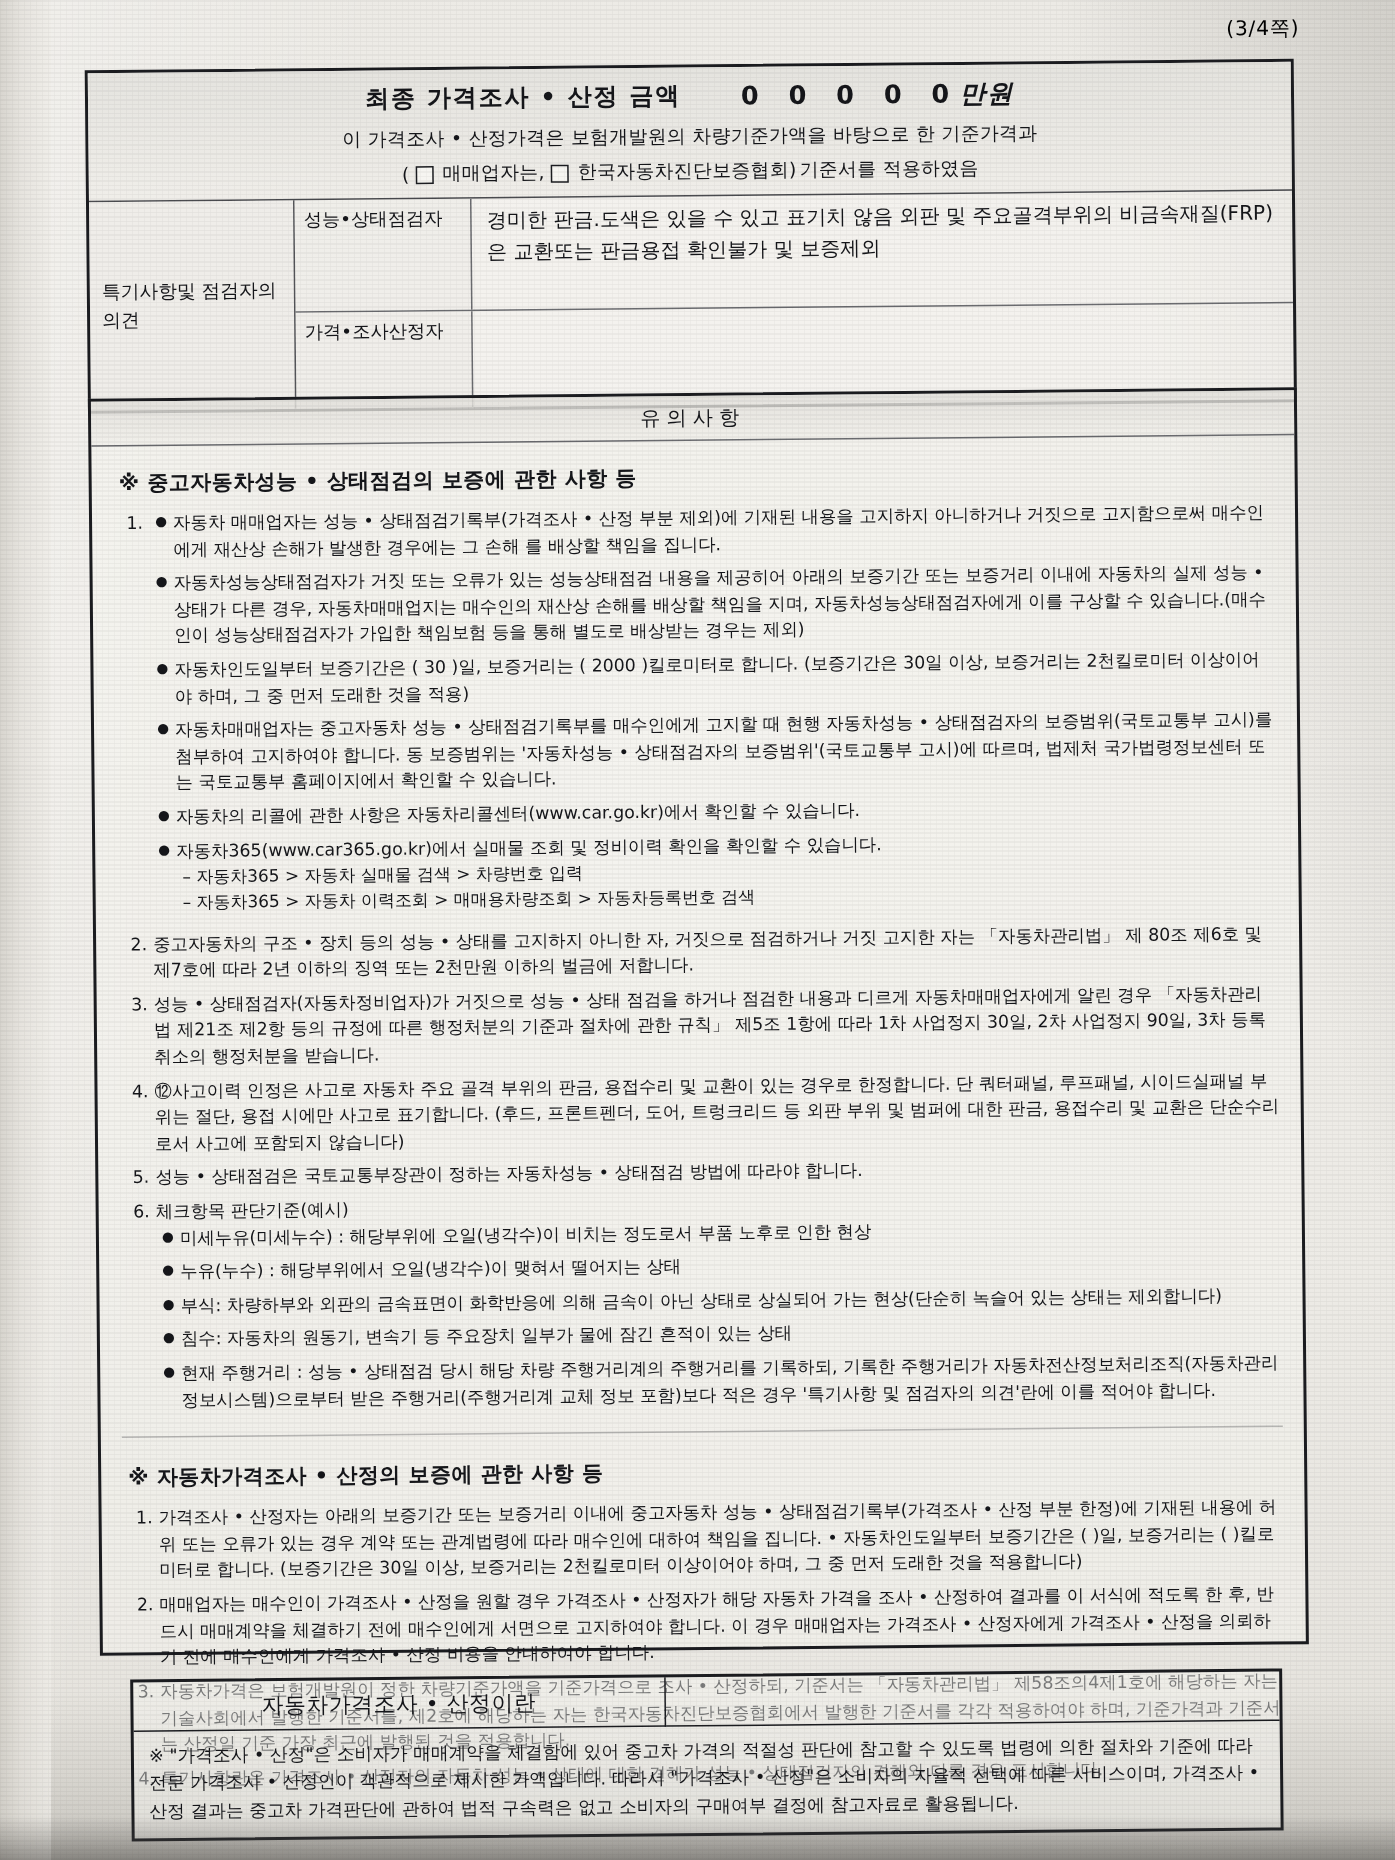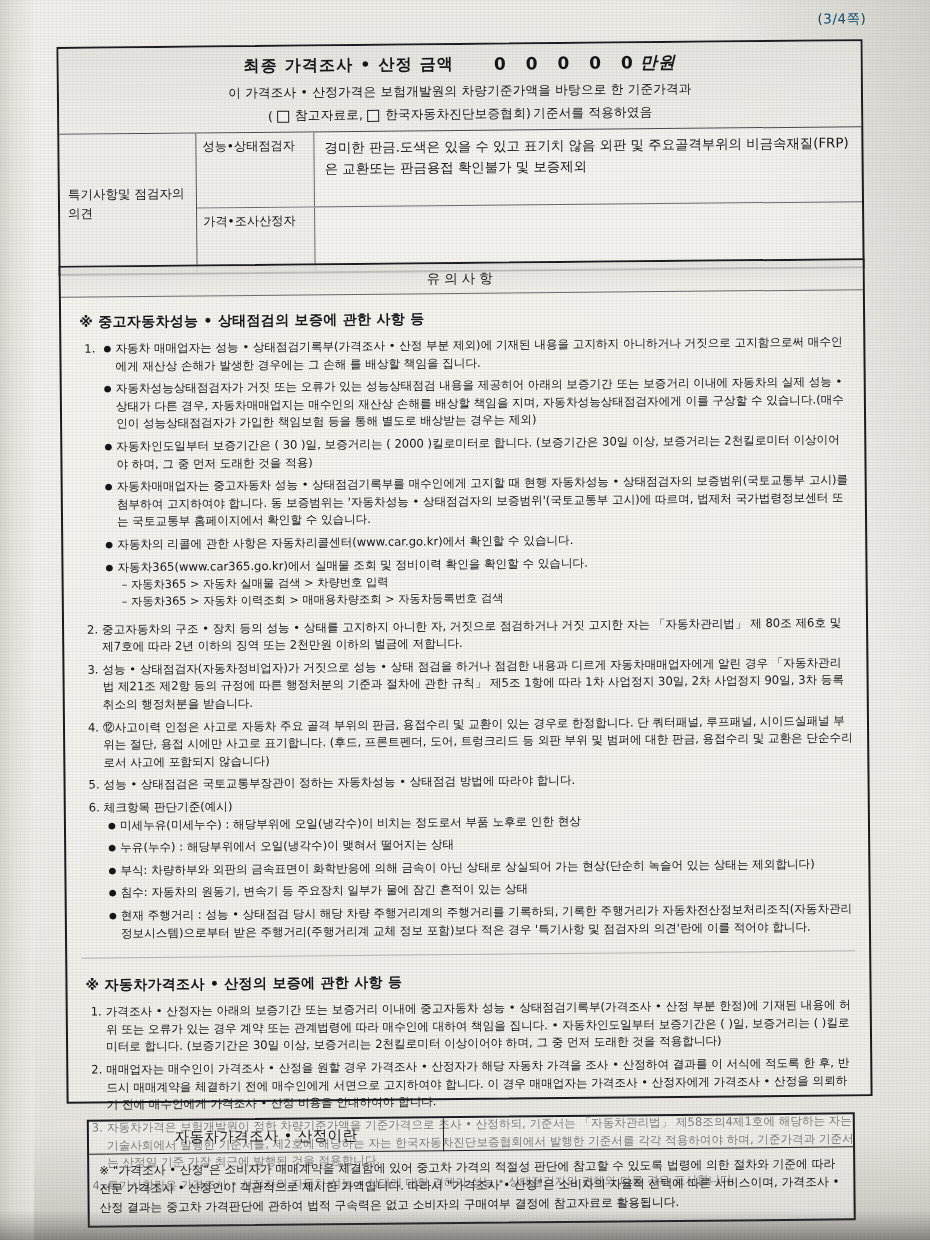--- a/index.html
+++ b/index.html
@@ -59,21 +59,21 @@
     transform-origin: 50% 50%;
     color: #15161a;
   }
 
   .page-no {
     position: absolute;
     right: 58px;
     top: 14px;
     font-size: 13.5px;
     letter-spacing: .5px;
-    color: #0c4a6e;
+    color: #000000;
     text-align: right;
   }
 
   
   .top-frame {
     position: absolute;
     left: 62px;
     top: 43px;
     width: 806px;
     border: 2.6px solid #1b1c20;
@@ -311,21 +311,21 @@
       <div class="price-row1">
         <span>최종 가격조사 • 산정 금액</span>
         <span class="price-zeros">
           <span>0 0 0 0 0</span><span class="unit">만원</span>
         </span>
       </div>
       <div class="price-row2">이 가격조사 • 산정가격은 보험개발원의 차량기준가액을 바탕으로 한 기준가격과</div>
       <div class="price-row3">
         <span>(</span>
         <span class="cbox"></span>
-        <span>참고자료로,</span>
+        <span>매매업자는,</span>
         <span class="cbox"></span>
         <span>한국자동차진단보증협회)</span>
         <span>기준서를 적용하였음</span>
       </div>
     </div>
 
     <div class="notes-table">
       <div class="notes-label">특기사항및 점검자의 의견</div>
       <div class="notes-rows">
         <div class="notes-row first">

